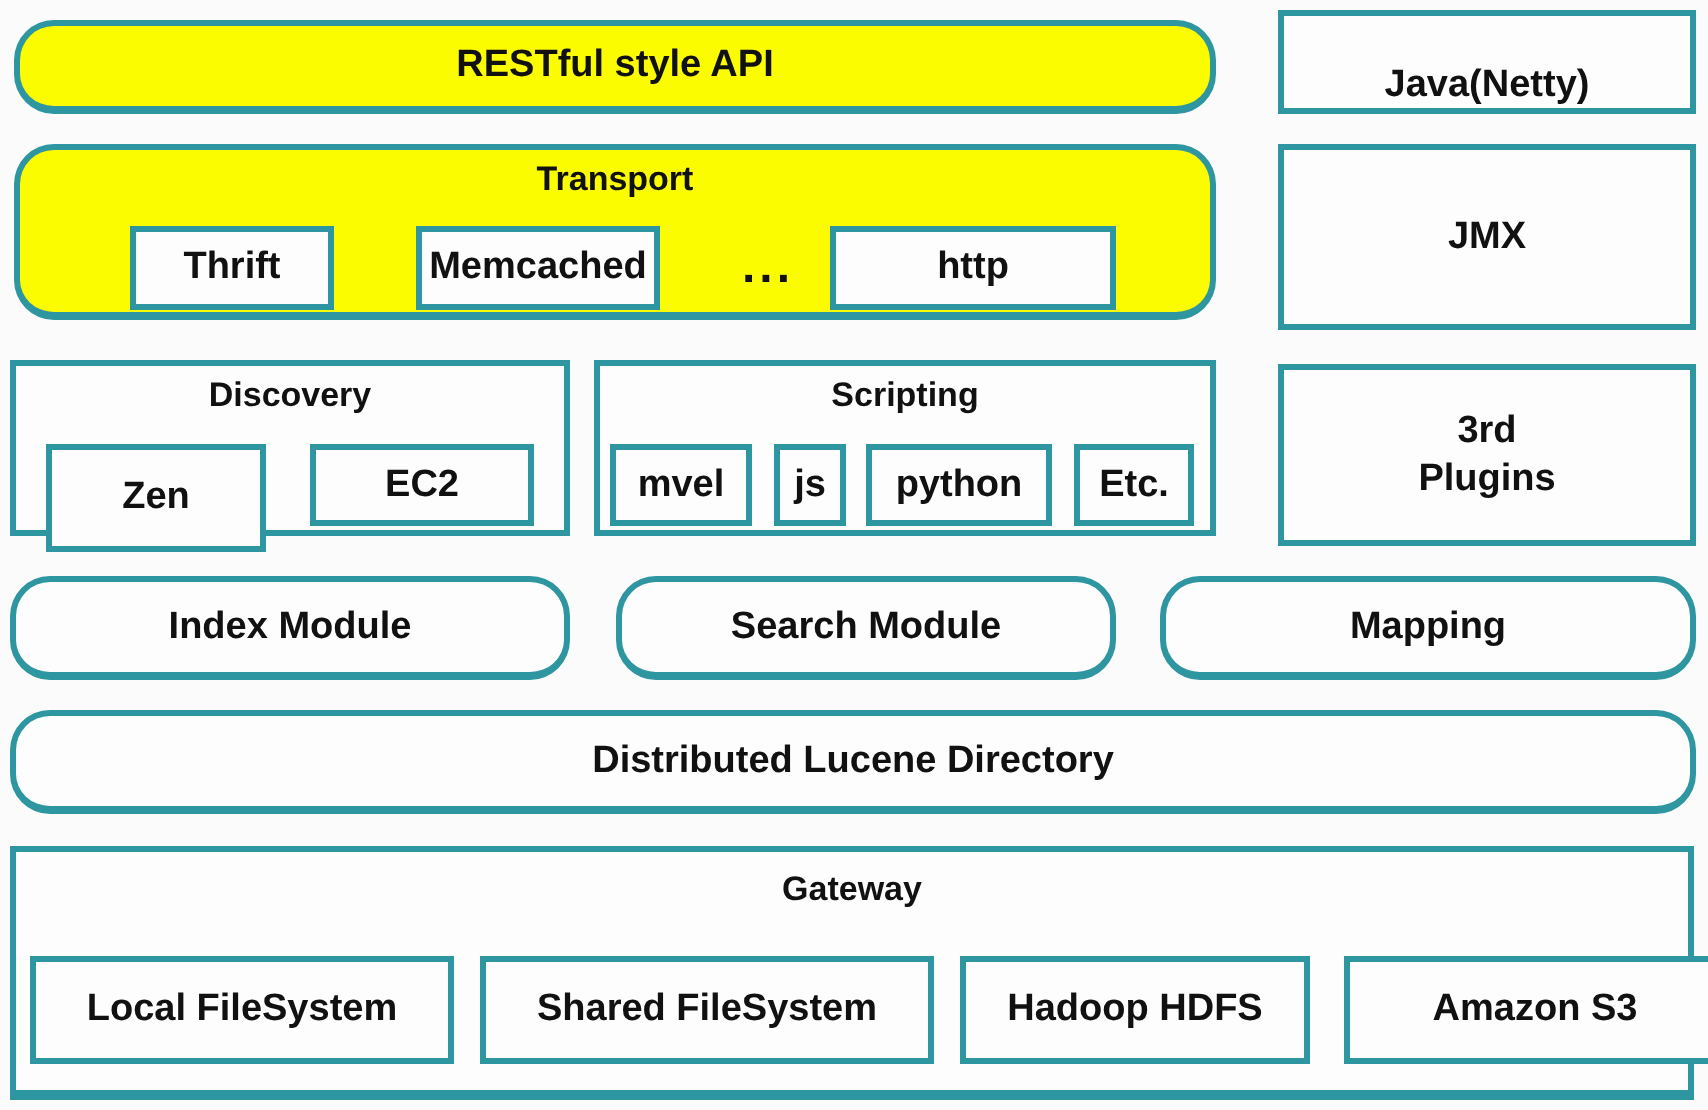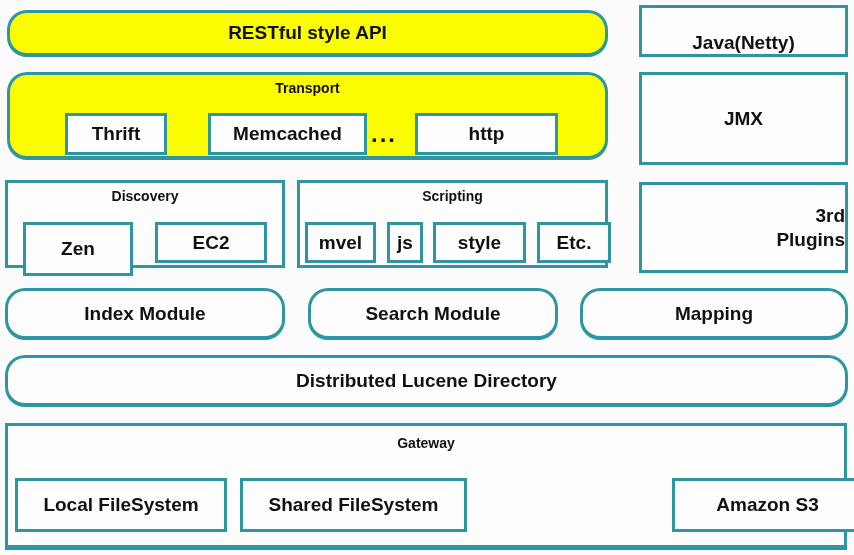--- a/index.html
+++ b/index.html
@@ -29,21 +29,21 @@
     align-items: center;
     justify-content: center;
     font-size: 19px;
     text-align: center;
   }
   .yellow { background: var(--yellow); }
   .thickb { border-bottom-width: 4px; border-radius: 20px; }
   .group { display: block; }
   .group-title {
     text-align: center;
-    font-size: 14px;
+    font-size: 17px;
     margin-top: 5px;
     line-height: 1.2;
   }
   .sub {
     position: absolute;
     box-sizing: border-box;
     border: 3px solid var(--border);
     background: var(--boxbg);
     display: flex;
     align-items: center;
@@ -71,21 +71,21 @@
 
   <div class="box" style="left:639px; top:5px; width:209px; height:52px;align-items:flex-end;">
     <span>Java(Netty)</span>
   </div>
 
   <div class="box yellow group thickb" style="left:7px; top:72px; width:601px; height:88px;">
     <div class="group-title">Transport</div>
     <div class="sub" style="left:55px; top:38px; width:102px; height:42px;">
       <span>Thrift</span>
     </div>
-    <div class="sub" style="left:198px; top:38px; width:159px; height:42px;">
+    <div class="sub" style="left:198px; top:38px; width:122px; height:42px;">
       <span>Memcached</span>
     </div>
     <div class="ellipsis" style="left:343px; top:38px; width:62px; height:42px;">...</div>
     <div class="sub" style="left:405px; top:38px; width:143px; height:42px;">
       <span>http</span>
     </div>
   </div>
 
   <div class="box" style="left:639px; top:72px; width:209px; height:93px;">
     <span>JMX</span>
@@ -103,28 +103,28 @@
 
   <div class="box group" style="left:297px; top:180px; width:311px; height:88px;">
     <div class="group-title">Scripting</div>
     <div class="sub" style="left:5px; top:39px; width:71px; height:41px;">
       <span>mvel</span>
     </div>
     <div class="sub" style="left:87px; top:39px; width:36px; height:41px;">
       <span>js</span>
     </div>
     <div class="sub" style="left:133px; top:39px; width:93px; height:41px;">
-      <span>style</span>
+      <span>python</span>
     </div>
-    <div class="sub" style="left:237px; top:39px; width:74px; height:41px;">
+    <div class="sub" style="left:237px; top:39px; width:60px; height:41px;">
       <span>Etc.</span>
     </div>
   </div>
 
-  <div class="box twoline" style="left:639px; top:182px; width:209px; height:91px;align-items:flex-end;">
+  <div class="box twoline" style="left:639px; top:182px; width:209px; height:91px;">
     <span>3rd</span>
     <span>Plugins</span>
   </div>
 
   <div class="box thickb" style="left:5px; top:288px; width:280px; height:52px;">
     <span>Index Module</span>
   </div>
   <div class="box thickb" style="left:308px; top:288px; width:250px; height:52px;">
     <span>Search Module</span>
   </div>
@@ -137,18 +137,21 @@
   </div>
 
   <div class="box group" style="left:5px; top:423px; width:842px; height:127px; border-bottom-width:5px;">
     <div class="group-title" style="margin-top:9px;">Gateway</div>
     <div class="sub" style="left:7px; top:52px; width:212px; height:54px;">
       <span>Local FileSystem</span>
     </div>
     <div class="sub" style="left:232px; top:52px; width:227px; height:54px;justify-content:center;">
       <span>Shared FileSystem</span>
     </div>
+    <div class="sub" style="left:472px; top:52px; width:175px; height:54px;">
+      <span>Hadoop HDFS</span>
+    </div>
     <div class="sub" style="left:664px; top:52px; width:191px; height:54px;">
       <span>Amazon S3</span>
     </div>
   </div>
 
 </div>
 
 </body></html>

